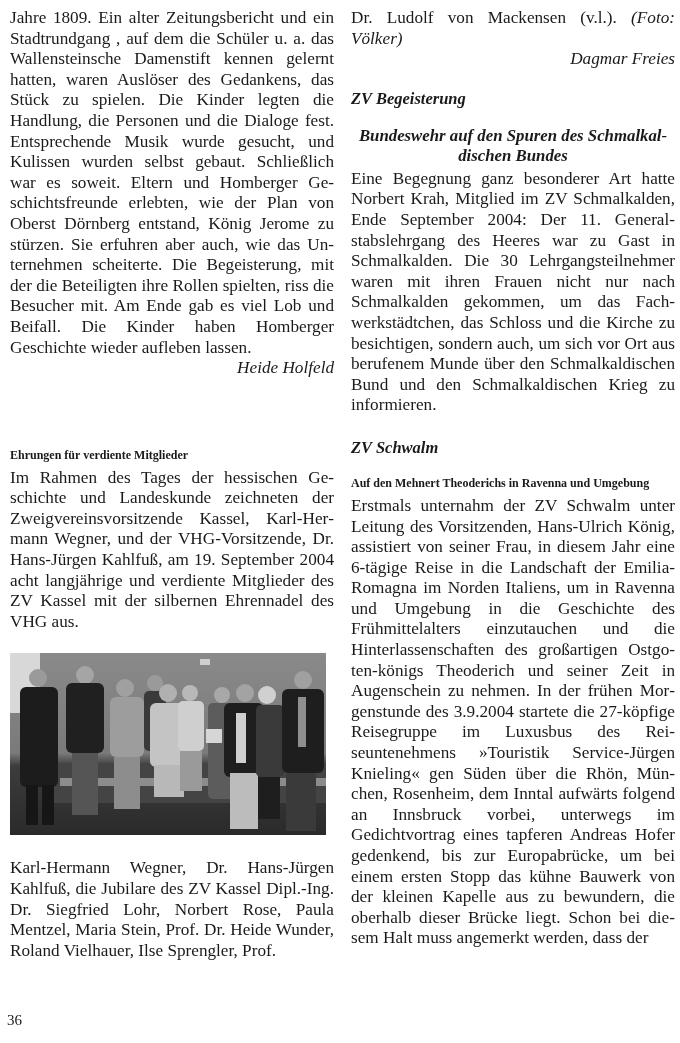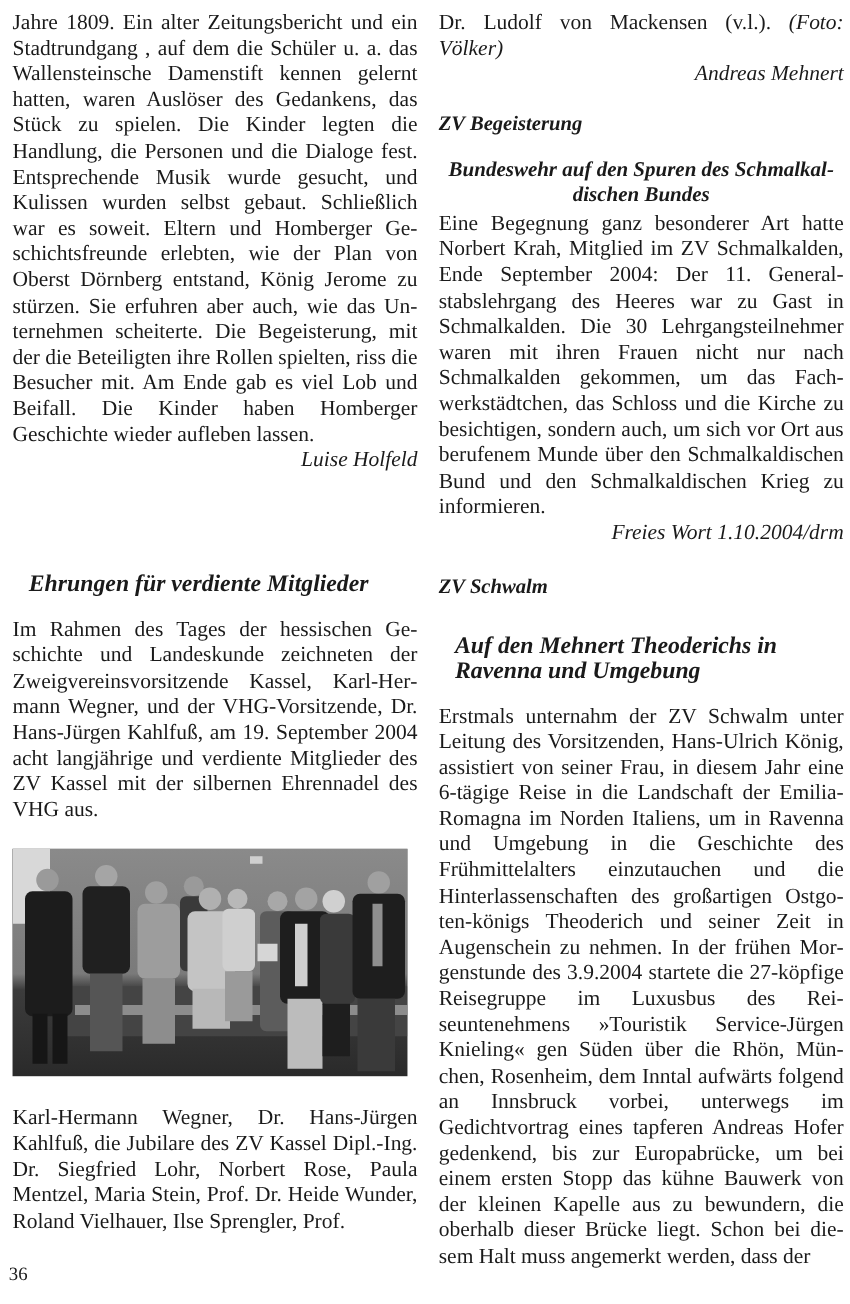--- a/index.html
+++ b/index.html
@@ -4,32 +4,32 @@
 <style>
   html, body { margin: 0; padding: 0; background: #ffffff; }
   body { width: 680px; height: 1043px; position: relative; overflow: hidden;
          font-family: "Liberation Serif", "DejaVu Serif", serif; color: #1a1a1a; }
   .col { position: absolute; top: 8px; width: 324px; }
   .col-left { left: 10px; }
   .col-right { left: 351px; }
   p { margin: 0; font-size: 17.2px; line-height: 20.6px; text-align: justify; hyphens: manual; }
   .sig { text-align: right; font-style: italic; font-size: 17.2px; line-height: 20.6px; }
   .zv { font-weight: bold; font-style: italic; font-size: 16.5px; line-height: 20px; margin: 0; }
-  .hl { font-weight: bold; font-style: italic; font-size: 19px; line-height: 20px; margin: 13px; }
+  .hl { font-weight: bold; font-size: 12px; line-height: 20px; margin: 0; }
   .subit { font-style: italic; font-size: 16.8px; line-height: 20px; margin: 0; text-align: center; }
   .it { font-style: italic; }
   .photo { width: 316px; height: 182px; background: #5a5a5a; position: relative; overflow: hidden; }
   .page-num { position: absolute; left: 7px; top: 1012px; font-size: 15px; }
 </style>
 </head>
 <body>
 
 <div class="col col-left">
   <p style="margin-top:0;">Jahre 1809. Ein alter Zeitungsbericht und ein Stadtrundgang , auf dem die Schüler u. a. das Wallensteinsche Damenstift kennen gelernt hatten, waren Auslöser des Gedankens, das Stück zu spielen. Die Kinder legten die Handlung, die Personen und die Dialoge fest. Entsprechende Musik wurde gesucht, und Kulissen wurden selbst gebaut. Schließlich war es soweit. Eltern und Homberger Ge­schichtsfreunde erlebten, wie der Plan von Oberst Dörnberg entstand, König Jerome zu stürzen. Sie erfuhren aber auch, wie das Un­ternehmen scheiterte. Die Begeisterung, mit der die Beteiligten ihre Rollen spielten, riss die Besucher mit. Am Ende gab es viel Lob und Beifall. Die Kinder haben Homberger Geschichte wieder aufleben lassen.</p>
-  <div class="sig">Luise Holfeld</div>
+  <div class="sig">Heide Holfeld</div>
 
   <div style="height:49px;"></div>
   <div style="height:17px;"></div>
   <h3 class="hl">Ehrungen für verdiente Mitglieder</h3>
   <div style="height:3px;"></div>
   <p>Im Rahmen des Tages der hessischen Ge­schichte und Landeskunde zeichneten der Zweigvereinsvorsitzende Kassel, Karl-Her­mann Wegner, und der VHG-Vorsitzende, Dr. Hans-Jürgen Kahlfuß, am 19. September 2004 acht langjährige und verdiente Mitglie­der des ZV Kassel mit der silbernen Ehren­nadel des VHG aus.</p>
 
   <div style="height:21px;"></div>
   <div class="photo">
     <svg width="316" height="182" viewBox="0 0 316 182">
@@ -96,29 +96,28 @@
 
   <div style="height:23px;"></div>
   <p>Karl-Hermann Wegner, Dr. Hans-Jürgen Kahlfuß, die Jubilare des ZV Kassel Dipl.-Ing. Dr. Siegfried Lohr, Norbert Rose, Paula Mentzel, Maria Stein, Prof. Dr. Heide Wun­der, Roland Vielhauer, Ilse Sprengler, Prof.</p>
 </div>
 
 <div class="col col-right">
   <p>
     <span>Dr. Ludolf von Mackensen (v.l.).</span>
     <span class="it">(Foto: Völker)</span>
   </p>
-  <div class="sig">Andreas Mehnert</div>
+  <div class="sig">Dagmar Freies</div>
 
   <div style="height:19px;"></div>
   <h2 class="zv">ZV Begeisterung</h2>
   <div style="height:17px;"></div>
   <h3 class="subit">Bundeswehr auf den Spuren des Schmalkal­dischen Bundes</h3>
   <div style="height:3px;"></div>
   <p>Eine Begegnung ganz besonderer Art hatte Norbert Krah, Mitglied im ZV Schmalkal­den, Ende September 2004: Der 11. General­stabslehrgang des Heeres war zu Gast in Schmalkalden. Die 30 Lehrgangsteilnehmer waren mit ihren Frauen nicht nur nach Schmalkalden gekommen, um das Fach­werkstädtchen, das Schloss und die Kirche zu besichtigen, sondern auch, um sich vor Ort aus berufenem Munde über den Schmal­kaldischen Bund und den Schmalkaldischen Krieg zu informieren.</p>
-  <div class="sig">Freies Wort 1.10.2004/drm</div>
 
   <div style="height:22px;"></div>
   <h2 class="zv">ZV Schwalm</h2>
   <div style="height:15px;"></div>
   <h3 class="hl">Auf den Mehnert Theoderichs in Ravenna und Umgebung</h3>
   <div style="height:3px;"></div>
   <p>Erstmals unternahm der ZV Schwalm unter Leitung des Vorsitzenden, Hans-Ulrich Kö­nig, assistiert von seiner Frau, in diesem Jahr eine 6-tägige Reise in die Landschaft der Emilia-Romagna im Norden Italiens, um in Ravenna und Umgebung in die Geschichte des Frühmittelalters einzutauchen und die Hinterlassenschaften des großartigen Ostgo­ten-königs Theoderich und seiner Zeit in Augenschein zu nehmen. In der frühen Mor­genstunde des 3.9.2004 startete die 27-köpfige Reisegruppe im Luxusbus des Rei­seuntenehmens »Touristik Service-Jürgen Knieling« gen Süden über die Rhön, Mün­chen, Rosenheim, dem Inntal aufwärts fol­gend an Innsbruck vorbei, unterwegs im Gedichtvortrag eines tapferen Andreas Hofer gedenkend, bis zur Europabrücke, um bei einem ersten Stopp das kühne Bauwerk von der kleinen Kapelle aus zu bewundern, die oberhalb dieser Brücke liegt. Schon bei die­sem Halt muss angemerkt werden, dass der</p>
 </div>
 
 <div class="page-num">36</div>

